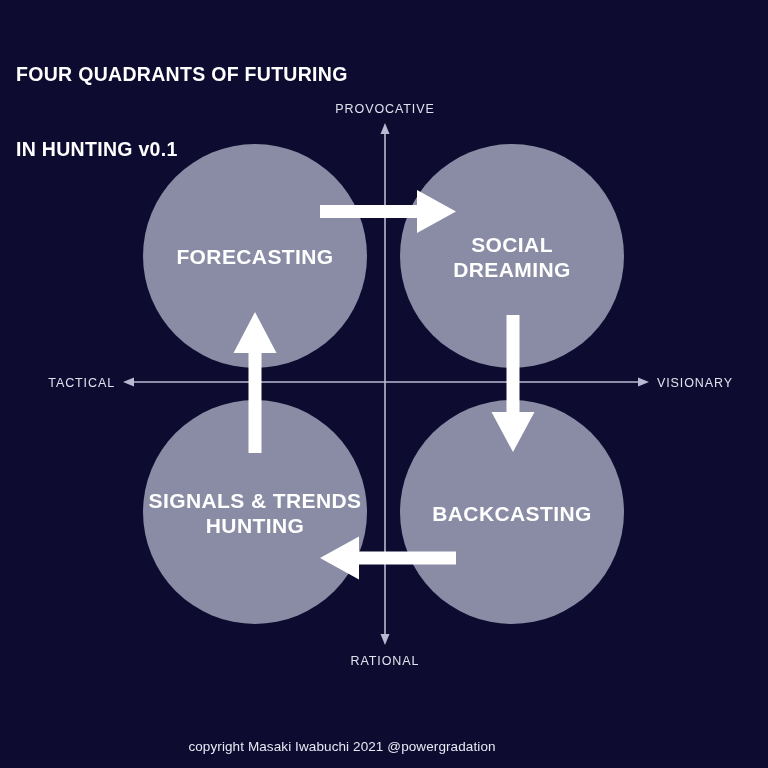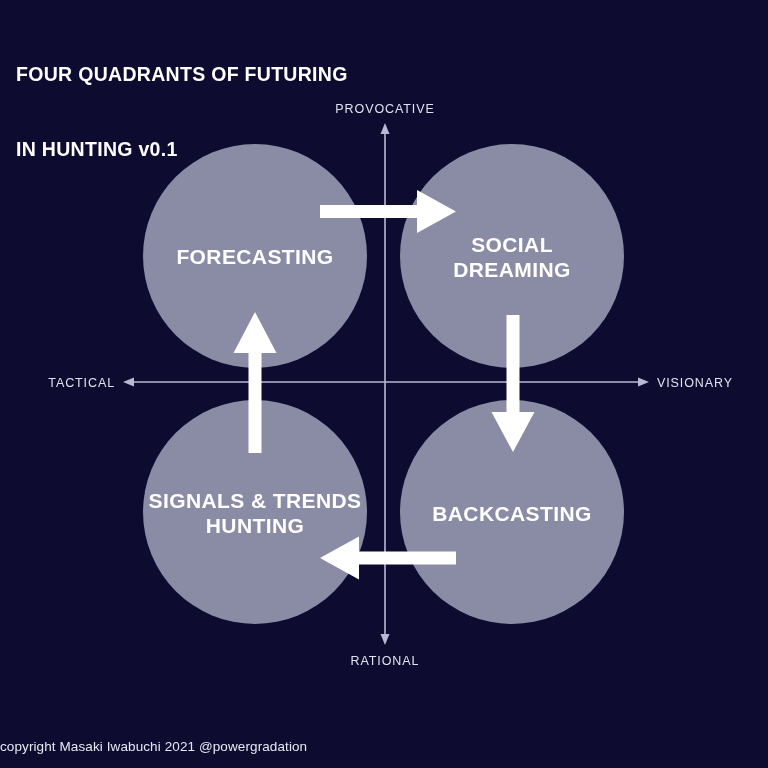--- a/index.html
+++ b/index.html
@@ -31,21 +31,21 @@
     letter-spacing: 0.3px;
     line-height: 1.28;
     white-space: pre;
   }
   .title-line { display: block; }
   .footer-note {
     position: absolute;
     left: 0;
     right: 16px;
     bottom: 14px;
-    text-align: left;
+    text-align: center;
     color: #e8e8f2;
     font-size: 13.5px;
     letter-spacing: 0.1px;
   }
   svg.diagram {
     position: absolute;
     top: 0; left: 0;
     width: 768px;
     height: 768px;
     display: block;

